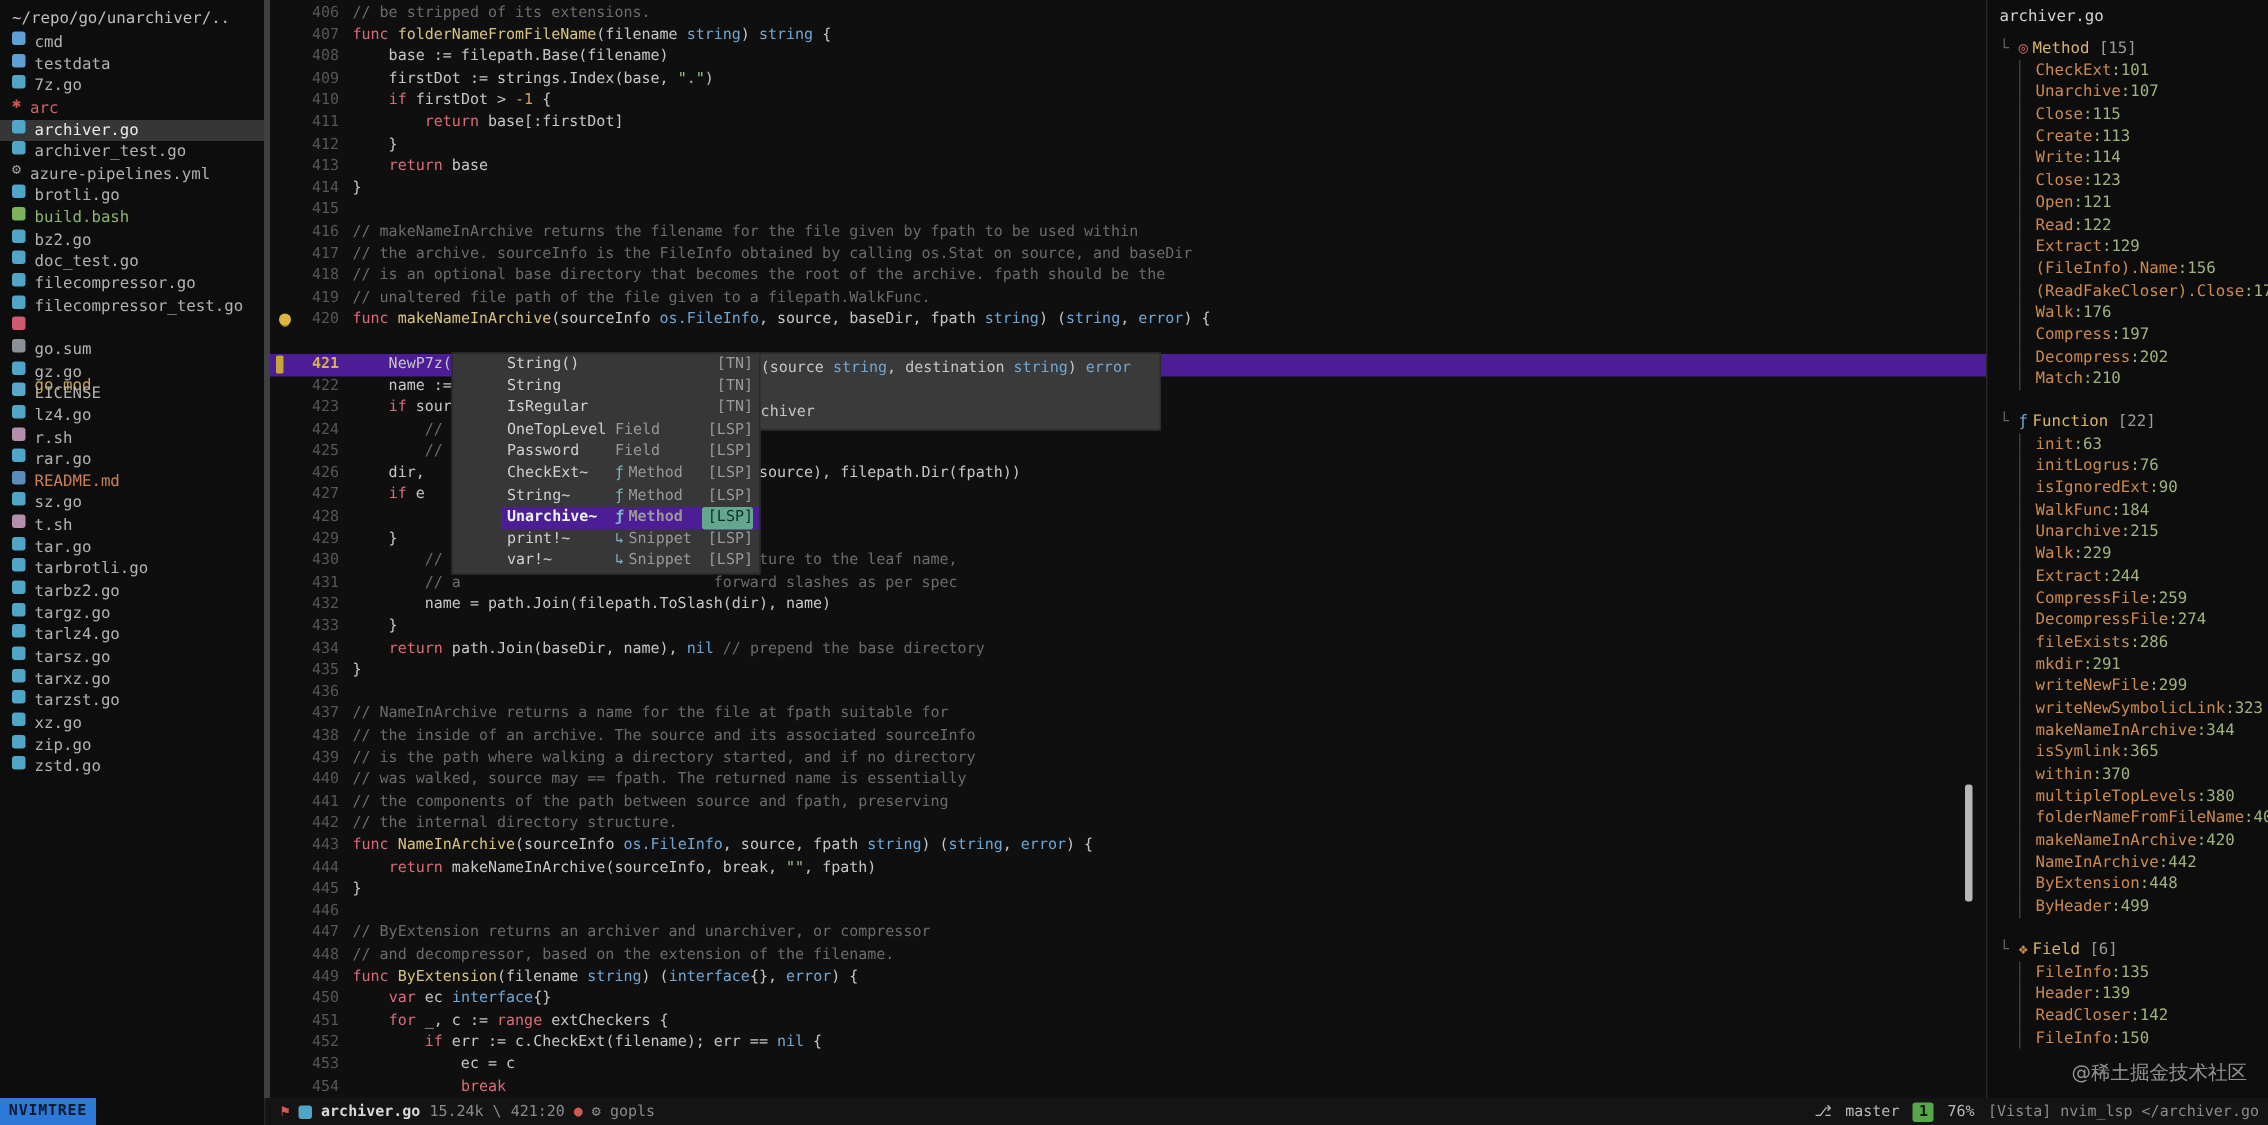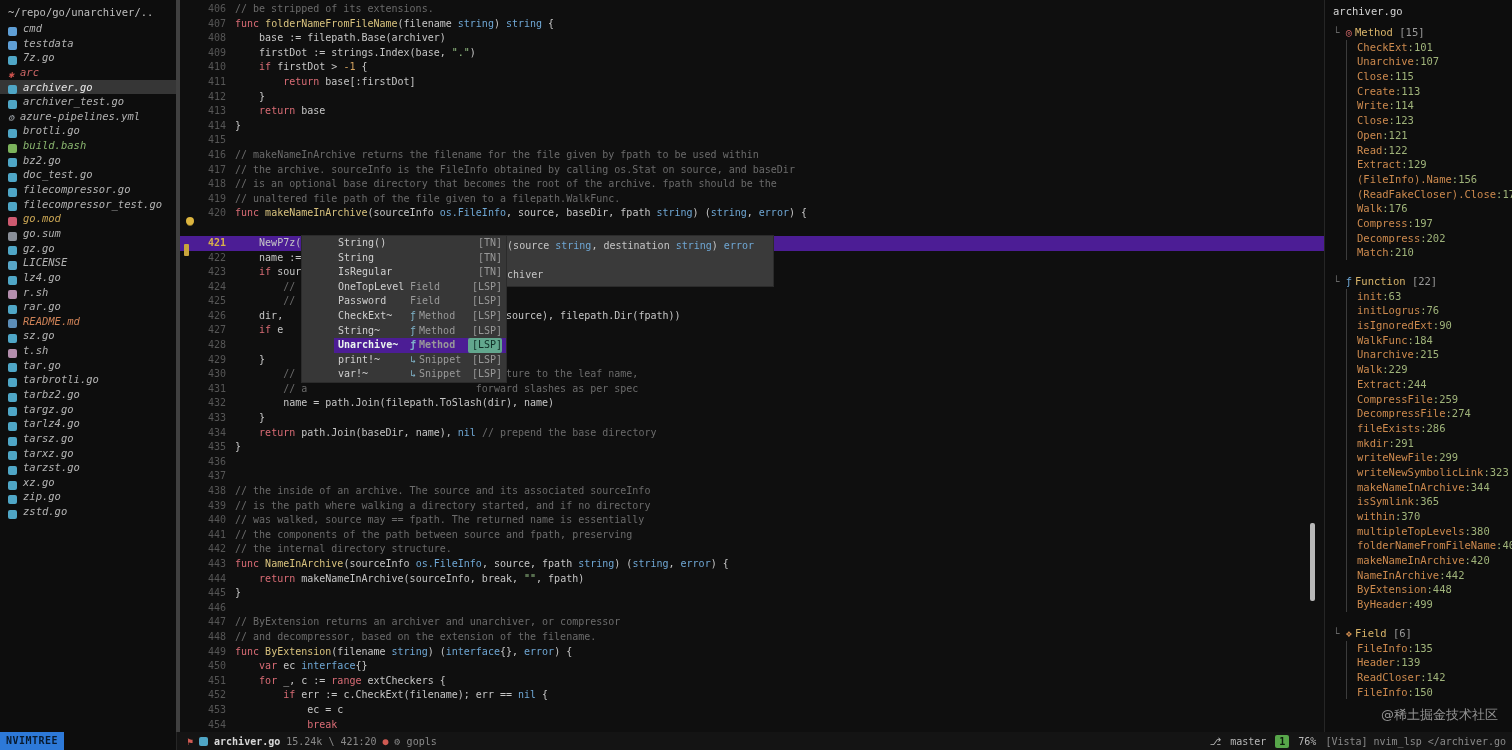--- a/index.html
+++ b/index.html
@@ -3,38 +3,38 @@
 <meta charset="utf-8">
 <style>
   html,body{margin:0;padding:0;background:#0d0d0d;}
   body{width:1512px;height:750px;overflow:hidden;font-family:"DejaVu Sans Mono",monospace;}
   .app{display:flex;flex-direction:column;width:1512px;height:750px;}
   .main{display:flex;flex:1;min-height:0;position:relative;}
 
   
   .tree{width:176px;min-width:176px;background:#0d0d0d;border-right:4px solid #404040;overflow:hidden;}
   .tree-root{font-size:10.5px;color:#bfbfbf;padding:6px 8px 3px 8px;white-space:nowrap;}
-  .titem{height:14.65px;line-height:14.65px;padding:0 8px;font-size:10.5px;color:#b2b2b2;white-space:nowrap;display:flex;align-items:flex-end;font-style:italic;}
+  .titem{height:14.65px;line-height:14.65px;padding:0 8px;font-size:10.5px;color:#b2b2b2;white-space:nowrap;display:flex;align-items:flex-start;}
   .titem.sel{background:#363636;color:#e8e8e8;}
   .ticon{display:inline-block;width:9px;height:9px;border-radius:2px;margin-right:6px;flex:none;}
   .ticon.folder{background:#5f9fd6;}
   .ticon.go{background:#4fa6c6;}
   .ticon.sum{background:#8a8f98;}
   .ticon.license{background:#58a6c8;}
   .ticon.sh{background:#b48ead;}
   .ticon.md{background:#5b8db8;}
   .ticon.bash{background:#7cb35c;}
   .ticon.mod{background:#ce5a70;}
   .ticon.star{background:none;width:auto;height:auto;color:#d0544f;font-size:10px;line-height:10px;}
   .ticon.gear{background:none;width:auto;height:auto;color:#9aa0a6;font-size:10px;line-height:10px;}
 
   
   .editor{width:1144px;min-width:1144px;position:relative;background:#0f0f0f;overflow:hidden;}
   .code-lines{position:absolute;top:2px;left:0;right:0;}
-  .cl{display:flex;height:14.6px;line-height:14.6px;font-size:10px;white-space:pre;align-items:center;}
+  .cl{display:flex;height:14.6px;line-height:14.6px;font-size:10px;white-space:pre;}
   .cl.curline{background:#4c1d95;margin-top:15px;}
   .sign{width:22px;min-width:22px;position:relative;}
   .lnum{width:24px;min-width:24px;text-align:right;color:#565656;}
   .lnum.cur{color:#d7b24a;font-weight:bold;}
   .ltxt{padding-left:9px;color:#c6c6c6;}
   .tk-p{color:#c6c6c6}.tk-k{color:#d96c75}.tk-t{color:#6fa7d4}.tk-s{color:#95c085}
   .tk-n{color:#d2a25f}.tk-f{color:#d8c27e}.tk-c{color:#6b6b6b}
   .caret{display:inline-block;width:2px;height:11px;background:#e8e8e8;margin-left:1px;vertical-align:text-bottom;}
   .bulb{position:absolute;left:6px;top:3px;width:8px;height:8px;border-radius:50%;background:#ddb53f;box-shadow:0 2px 0 -1px #8a7327;}
   .gitbar{position:absolute;left:4px;top:1px;width:5px;height:12px;background:#c8a43c;border-radius:1px;}
@@ -230,21 +230,21 @@
             <span class="ticon go"></span>
             <span class="tlabel">zstd.go</span>
           </div>
         </div>
     </div>
 
     <div class="editor">
       <div class="code-lines">
           <div class="cl"><span class="sign"></span><span class="lnum">406</span><span class="ltxt"><span class="tk-c">// be stripped of its extensions.</span></span></div>
           <div class="cl"><span class="sign"></span><span class="lnum">407</span><span class="ltxt"><span class="tk-k">func </span><span class="tk-f">folderNameFromFileName</span><span class="tk-p">(filename </span><span class="tk-t">string</span><span class="tk-p">) </span><span class="tk-t">string</span><span class="tk-p"> {</span></span></div>
-          <div class="cl"><span class="sign"></span><span class="lnum">408</span><span class="ltxt"><span class="tk-p">    base := filepath.Base(archiver)</span></span></div>
+          <div class="cl"><span class="sign"></span><span class="lnum">408</span><span class="ltxt"><span class="tk-p">    base := filepath.Base(filename)</span></span></div>
           <div class="cl"><span class="sign"></span><span class="lnum">409</span><span class="ltxt"><span class="tk-p">    firstDot := strings.Index(base, </span><span class="tk-s">"."</span><span class="tk-p">)</span></span></div>
           <div class="cl"><span class="sign"></span><span class="lnum">410</span><span class="ltxt"><span class="tk-p">    </span><span class="tk-k">if</span><span class="tk-p"> firstDot &gt; </span><span class="tk-n">-1</span><span class="tk-p"> {</span></span></div>
           <div class="cl"><span class="sign"></span><span class="lnum">411</span><span class="ltxt"><span class="tk-p">        </span><span class="tk-k">return</span><span class="tk-p"> base[:firstDot]</span></span></div>
           <div class="cl"><span class="sign"></span><span class="lnum">412</span><span class="ltxt"><span class="tk-p">    }</span></span></div>
           <div class="cl"><span class="sign"></span><span class="lnum">413</span><span class="ltxt"><span class="tk-p">    </span><span class="tk-k">return</span><span class="tk-p"> base</span></span></div>
           <div class="cl"><span class="sign"></span><span class="lnum">414</span><span class="ltxt"><span class="tk-p">}</span></span></div>
           <div class="cl"><span class="sign"></span><span class="lnum">415</span><span class="ltxt"></span></div>
           <div class="cl"><span class="sign"></span><span class="lnum">416</span><span class="ltxt"><span class="tk-c">// makeNameInArchive returns the filename for the file given by fpath to be used within</span></span></div>
           <div class="cl"><span class="sign"></span><span class="lnum">417</span><span class="ltxt"><span class="tk-c">// the archive. sourceInfo is the FileInfo obtained by calling os.Stat on source, and baseDir</span></span></div>
           <div class="cl"><span class="sign"></span><span class="lnum">418</span><span class="ltxt"><span class="tk-c">// is an optional base directory that becomes the root of the archive. fpath should be the</span></span></div>
@@ -259,21 +259,21 @@
           <div class="cl"><span class="sign"></span><span class="lnum">427</span><span class="ltxt"><span class="tk-p">    </span><span class="tk-k">if</span><span class="tk-p"> e</span></span></div>
           <div class="cl"><span class="sign"></span><span class="lnum">428</span><span class="ltxt"></span></div>
           <div class="cl"><span class="sign"></span><span class="lnum">429</span><span class="ltxt"><span class="tk-p">    }</span></span></div>
           <div class="cl"><span class="sign"></span><span class="lnum">430</span><span class="ltxt"><span class="tk-c">        // p</span><span class="tk-p">                            </span><span class="tk-c">structure to the leaf name,</span></span></div>
           <div class="cl"><span class="sign"></span><span class="lnum">431</span><span class="ltxt"><span class="tk-c">        // a</span><span class="tk-p">                            </span><span class="tk-c">forward slashes as per spec</span></span></div>
           <div class="cl"><span class="sign"></span><span class="lnum">432</span><span class="ltxt"><span class="tk-p">        name = path.Join(filepath.ToSlash(dir), name)</span></span></div>
           <div class="cl"><span class="sign"></span><span class="lnum">433</span><span class="ltxt"><span class="tk-p">    }</span></span></div>
           <div class="cl"><span class="sign"></span><span class="lnum">434</span><span class="ltxt"><span class="tk-p">    </span><span class="tk-k">return</span><span class="tk-p"> path.Join(baseDir, name), </span><span class="tk-t">nil</span><span class="tk-p"> </span><span class="tk-c">// prepend the base directory</span></span></div>
           <div class="cl"><span class="sign"></span><span class="lnum">435</span><span class="ltxt"><span class="tk-p">}</span></span></div>
           <div class="cl"><span class="sign"></span><span class="lnum">436</span><span class="ltxt"></span></div>
-          <div class="cl"><span class="sign"></span><span class="lnum">437</span></div>
+          <div class="cl"><span class="sign"></span><span class="lnum">437</span><span class="ltxt"><span class="tk-c">// NameInArchive returns a name for the file at fpath suitable for</span></span></div>
           <div class="cl"><span class="sign"></span><span class="lnum">438</span><span class="ltxt"><span class="tk-c">// the inside of an archive. The source and its associated sourceInfo</span></span></div>
           <div class="cl"><span class="sign"></span><span class="lnum">439</span><span class="ltxt"><span class="tk-c">// is the path where walking a directory started, and if no directory</span></span></div>
           <div class="cl"><span class="sign"></span><span class="lnum">440</span><span class="ltxt"><span class="tk-c">// was walked, source may == fpath. The returned name is essentially</span></span></div>
           <div class="cl"><span class="sign"></span><span class="lnum">441</span><span class="ltxt"><span class="tk-c">// the components of the path between source and fpath, preserving</span></span></div>
           <div class="cl"><span class="sign"></span><span class="lnum">442</span><span class="ltxt"><span class="tk-c">// the internal directory structure.</span></span></div>
           <div class="cl"><span class="sign"></span><span class="lnum">443</span><span class="ltxt"><span class="tk-k">func </span><span class="tk-f">NameInArchive</span><span class="tk-p">(sourceInfo </span><span class="tk-t">os.FileInfo</span><span class="tk-p">, source, fpath </span><span class="tk-t">string</span><span class="tk-p">) (</span><span class="tk-t">string</span><span class="tk-p">, </span><span class="tk-t">error</span><span class="tk-p">) {</span></span></div>
           <div class="cl"><span class="sign"></span><span class="lnum">444</span><span class="ltxt"><span class="tk-p">    </span><span class="tk-k">return</span><span class="tk-p"> makeNameInArchive(sourceInfo, break, </span><span class="tk-s">""</span><span class="tk-p">, fpath)</span></span></div>
           <div class="cl"><span class="sign"></span><span class="lnum">445</span><span class="ltxt"><span class="tk-p">}</span></span></div>
           <div class="cl"><span class="sign"></span><span class="lnum">446</span><span class="ltxt"></span></div>
           <div class="cl"><span class="sign"></span><span class="lnum">447</span><span class="ltxt"><span class="tk-c">// ByExtension returns an archiver and unarchiver, or compressor</span></span></div>

